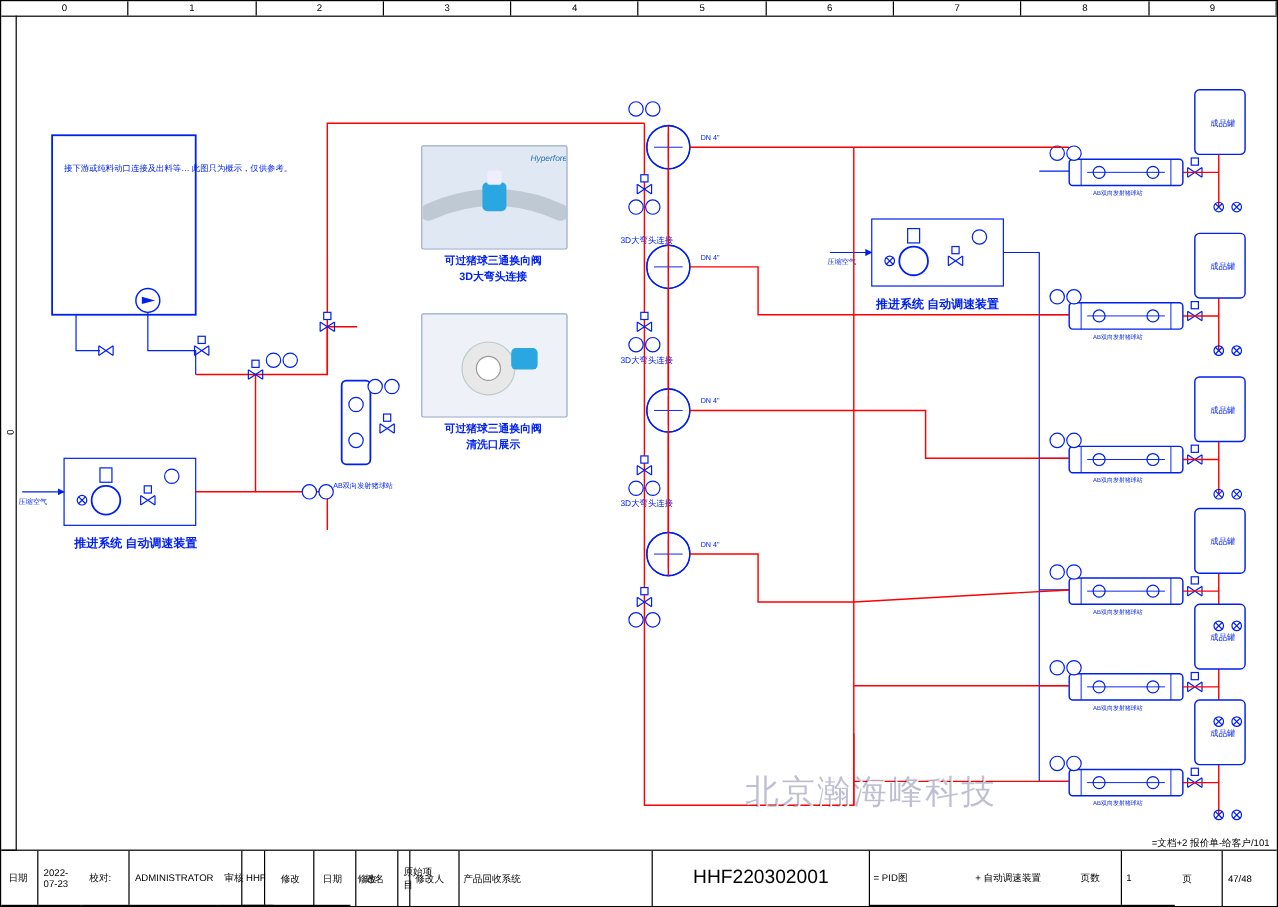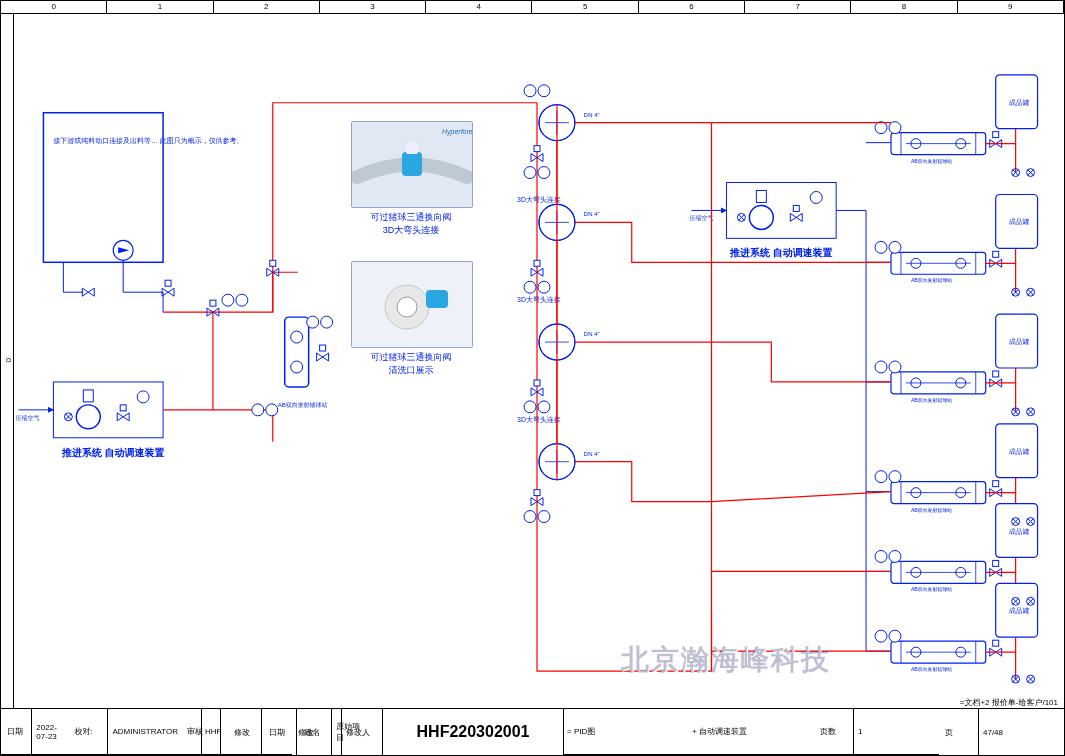--- a/index.html
+++ b/index.html
@@ -11,25 +11,25 @@
   .ruler-left div{flex:1;border-bottom:1px solid #000;text-align:center;font-size:8px;writing-mode:vertical-rl}
   
   .canvas{position:absolute;top:12px;left:12px;right:0;bottom:46px}
   .canvas svg{width:100%;height:100%}
   
   .titleblk{position:absolute;left:0;right:0;bottom:0;height:46px;border-top:1px solid #000;display:flex;font-size:8px}
   .titleblk .col{border-right:1px solid #000;display:flex;flex-direction:row}
   .titleblk .row{flex:1;border-bottom:1px solid #000;display:flex;align-items:center;padding:0 3px;gap:4px}
   .titleblk .row:last-child{border-bottom:none}
   .titleblk .cell{border-right:1px solid #000;padding:0 3px;height:100%;display:flex;align-items:center}
-  .watermark{position:absolute;font-size:28px;color:rgba(0,0,80,.25);font-weight:bold;left:620px;top:640px;pointer-events:none;letter-spacing:2px;text-shadow:1px 1px 0 #fff}
+  .watermark{position:absolute;font-size:28px;color:rgba(0,0,80,.25);font-weight:normal;left:620px;top:640px;pointer-events:none;letter-spacing:2px;text-shadow:1px 1px 0 #fff}
   
   .photo{position:absolute;background:#e8eef4;border:1px solid #94a6c7;border-radius:2px;display:flex;align-items:center;justify-content:center;overflow:hidden}
   .photo svg{width:100%;height:100%}
-  .caption{position:absolute;color:#0020ee;font-size:9px;text-align:center;font-weight:normal}
+  .caption{position:absolute;color:#0020ee;font-size:9px;text-align:center;font-weight:bold}
   .toppath{position:absolute;right:6px;top:696px;font-size:8px}
 </style>
 </head>
 <body>
 
 <div class="sheet">
 
   <div class="ruler-top">
     <div>0</div>
       <div>1</div>
@@ -321,23 +321,28 @@
     </div>
     <div class="col" style="width:180px">
       <div class="row">
           <span>HHF</span>
         </div>
       <div class="row">
           <span class="cell" style="width:40px">修改</span>
           <span>修改人</span>
         </div>
     </div>
+    <div class="col" style="width:160px">
+      <div class="row" style="flex:3">
+          <span>产品回收系统</span>
+        </div>
+    </div>
     <div class="col" style="width:180px">
       <div class="row" style="flex:3;justify-content:center">
-          <span style="font-size:16px;font-weight:bold">HHF220302001</span>
+          <span style="font-size:16px;font-weight:normal">HHF220302001</span>
         </div>
     </div>
     <div class="col" style="flex:1;border-right:none">
       <div class="row">
           <span>= PID图</span>
         </div>
       <div class="row">
           <span>+ 自动调速装置</span>
         </div>
       <div class="row">

